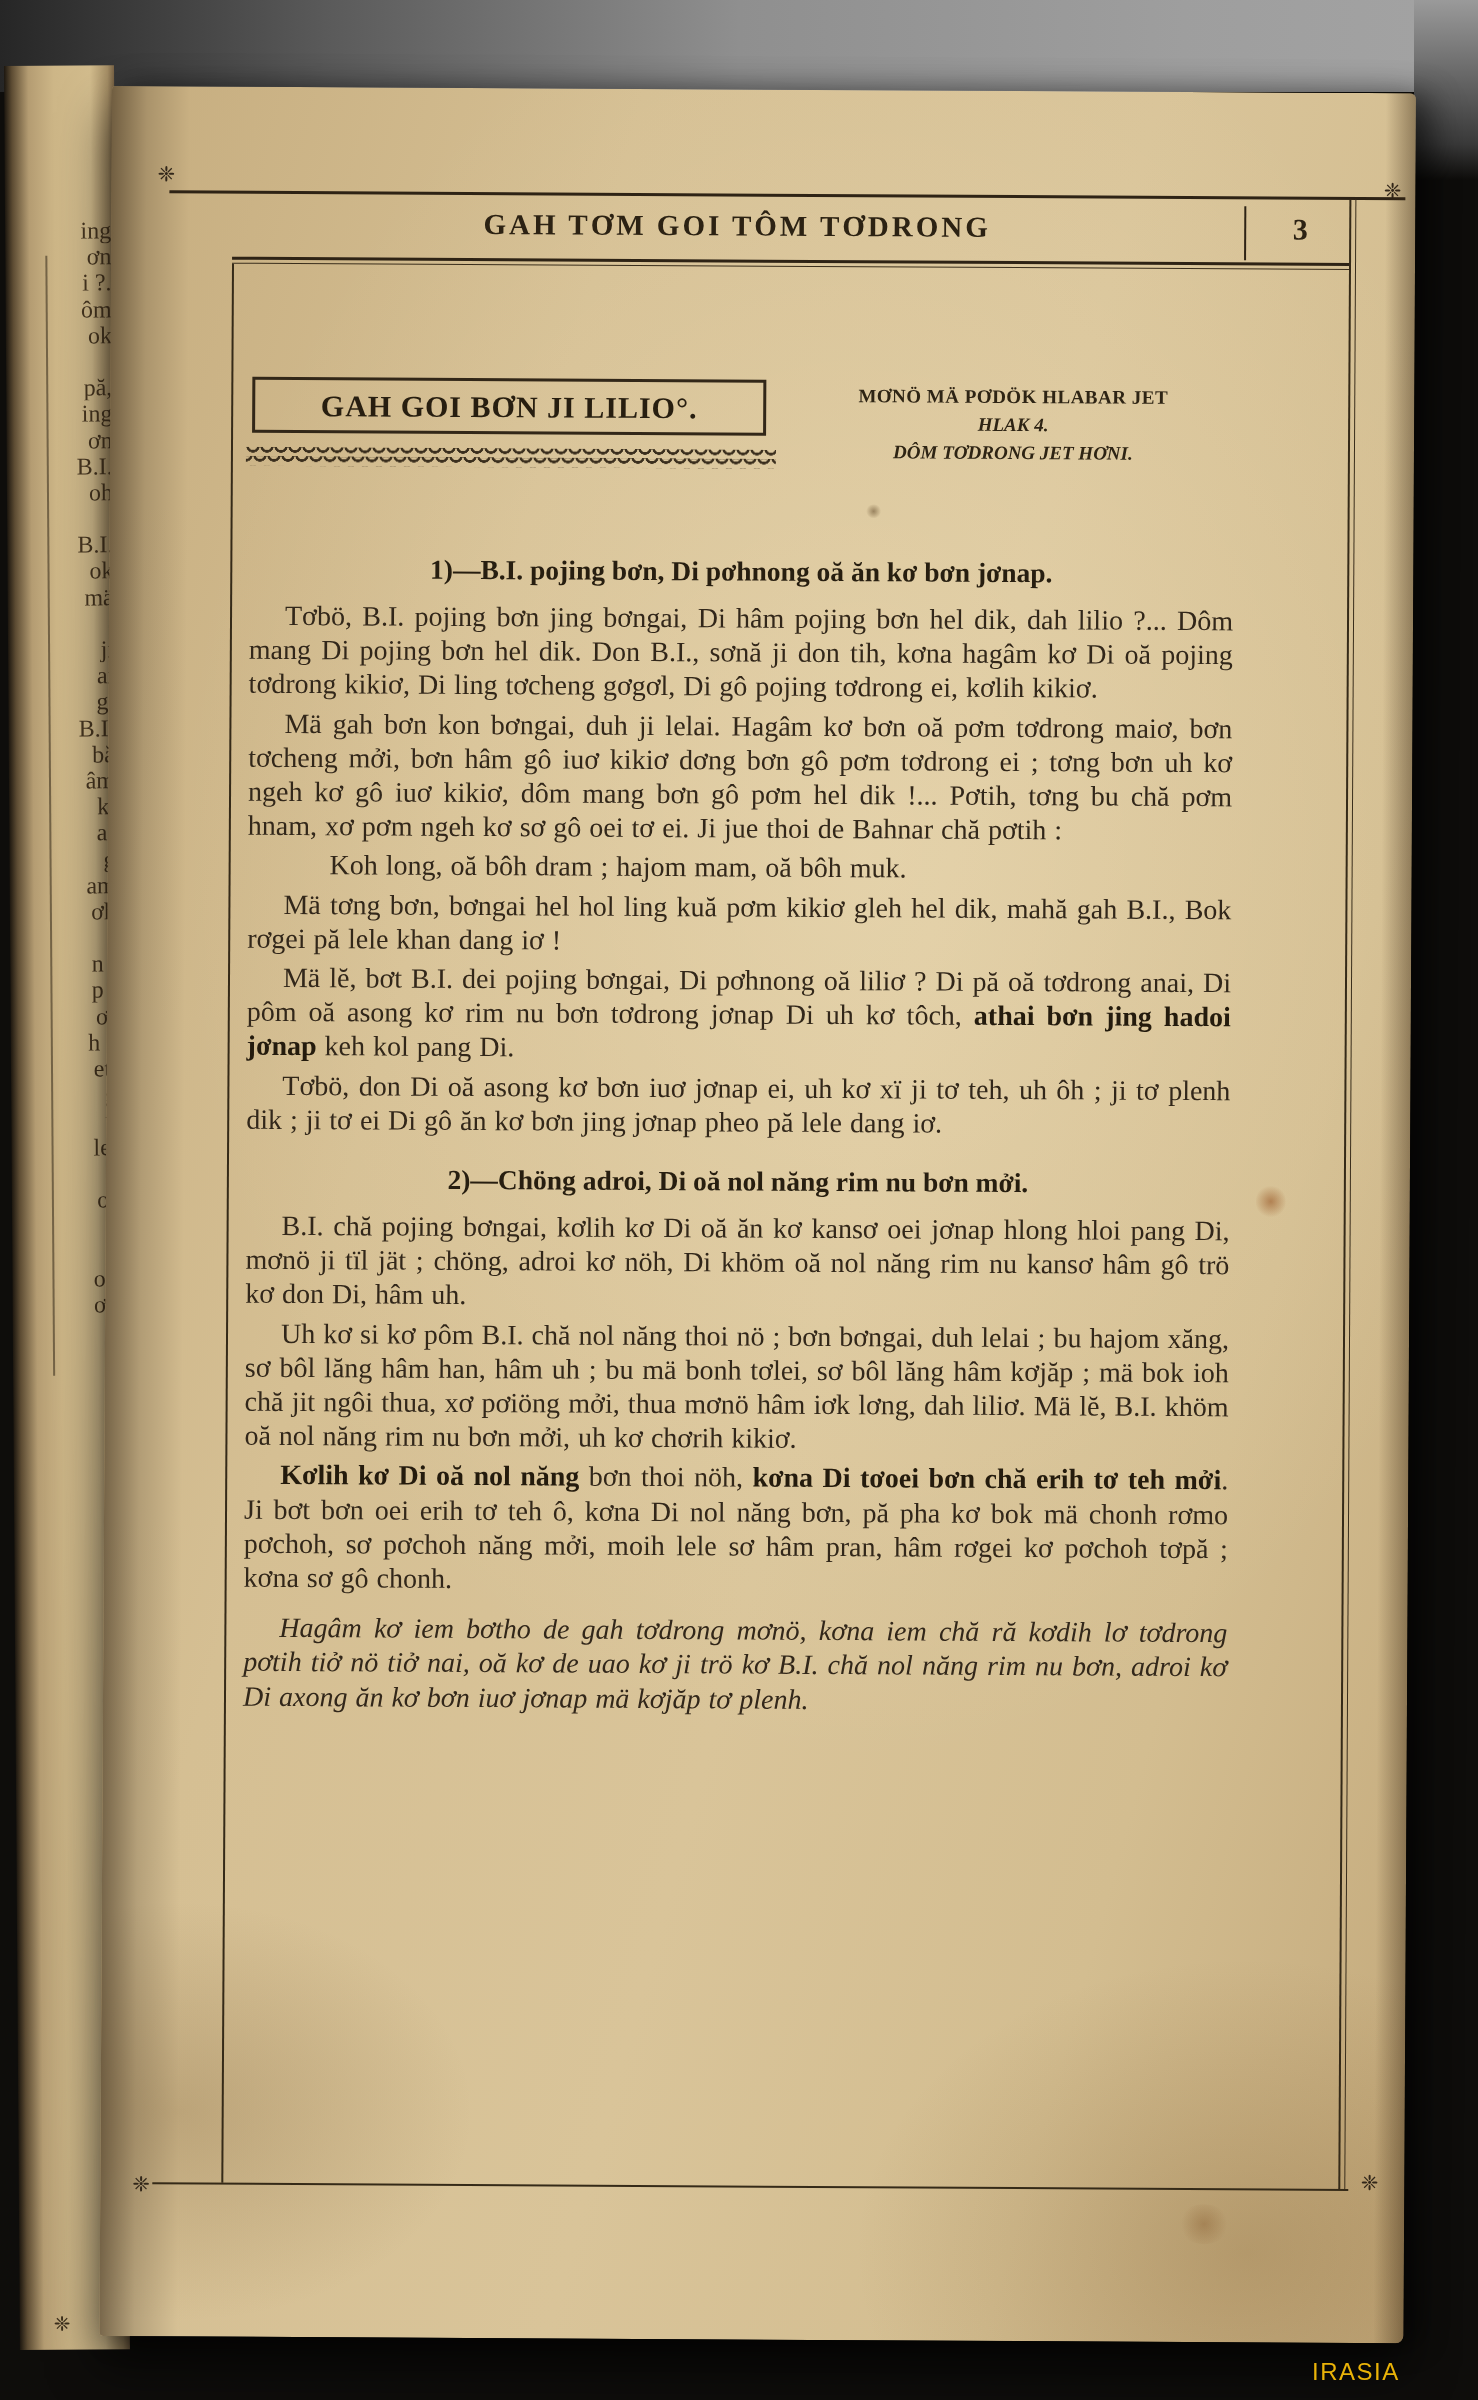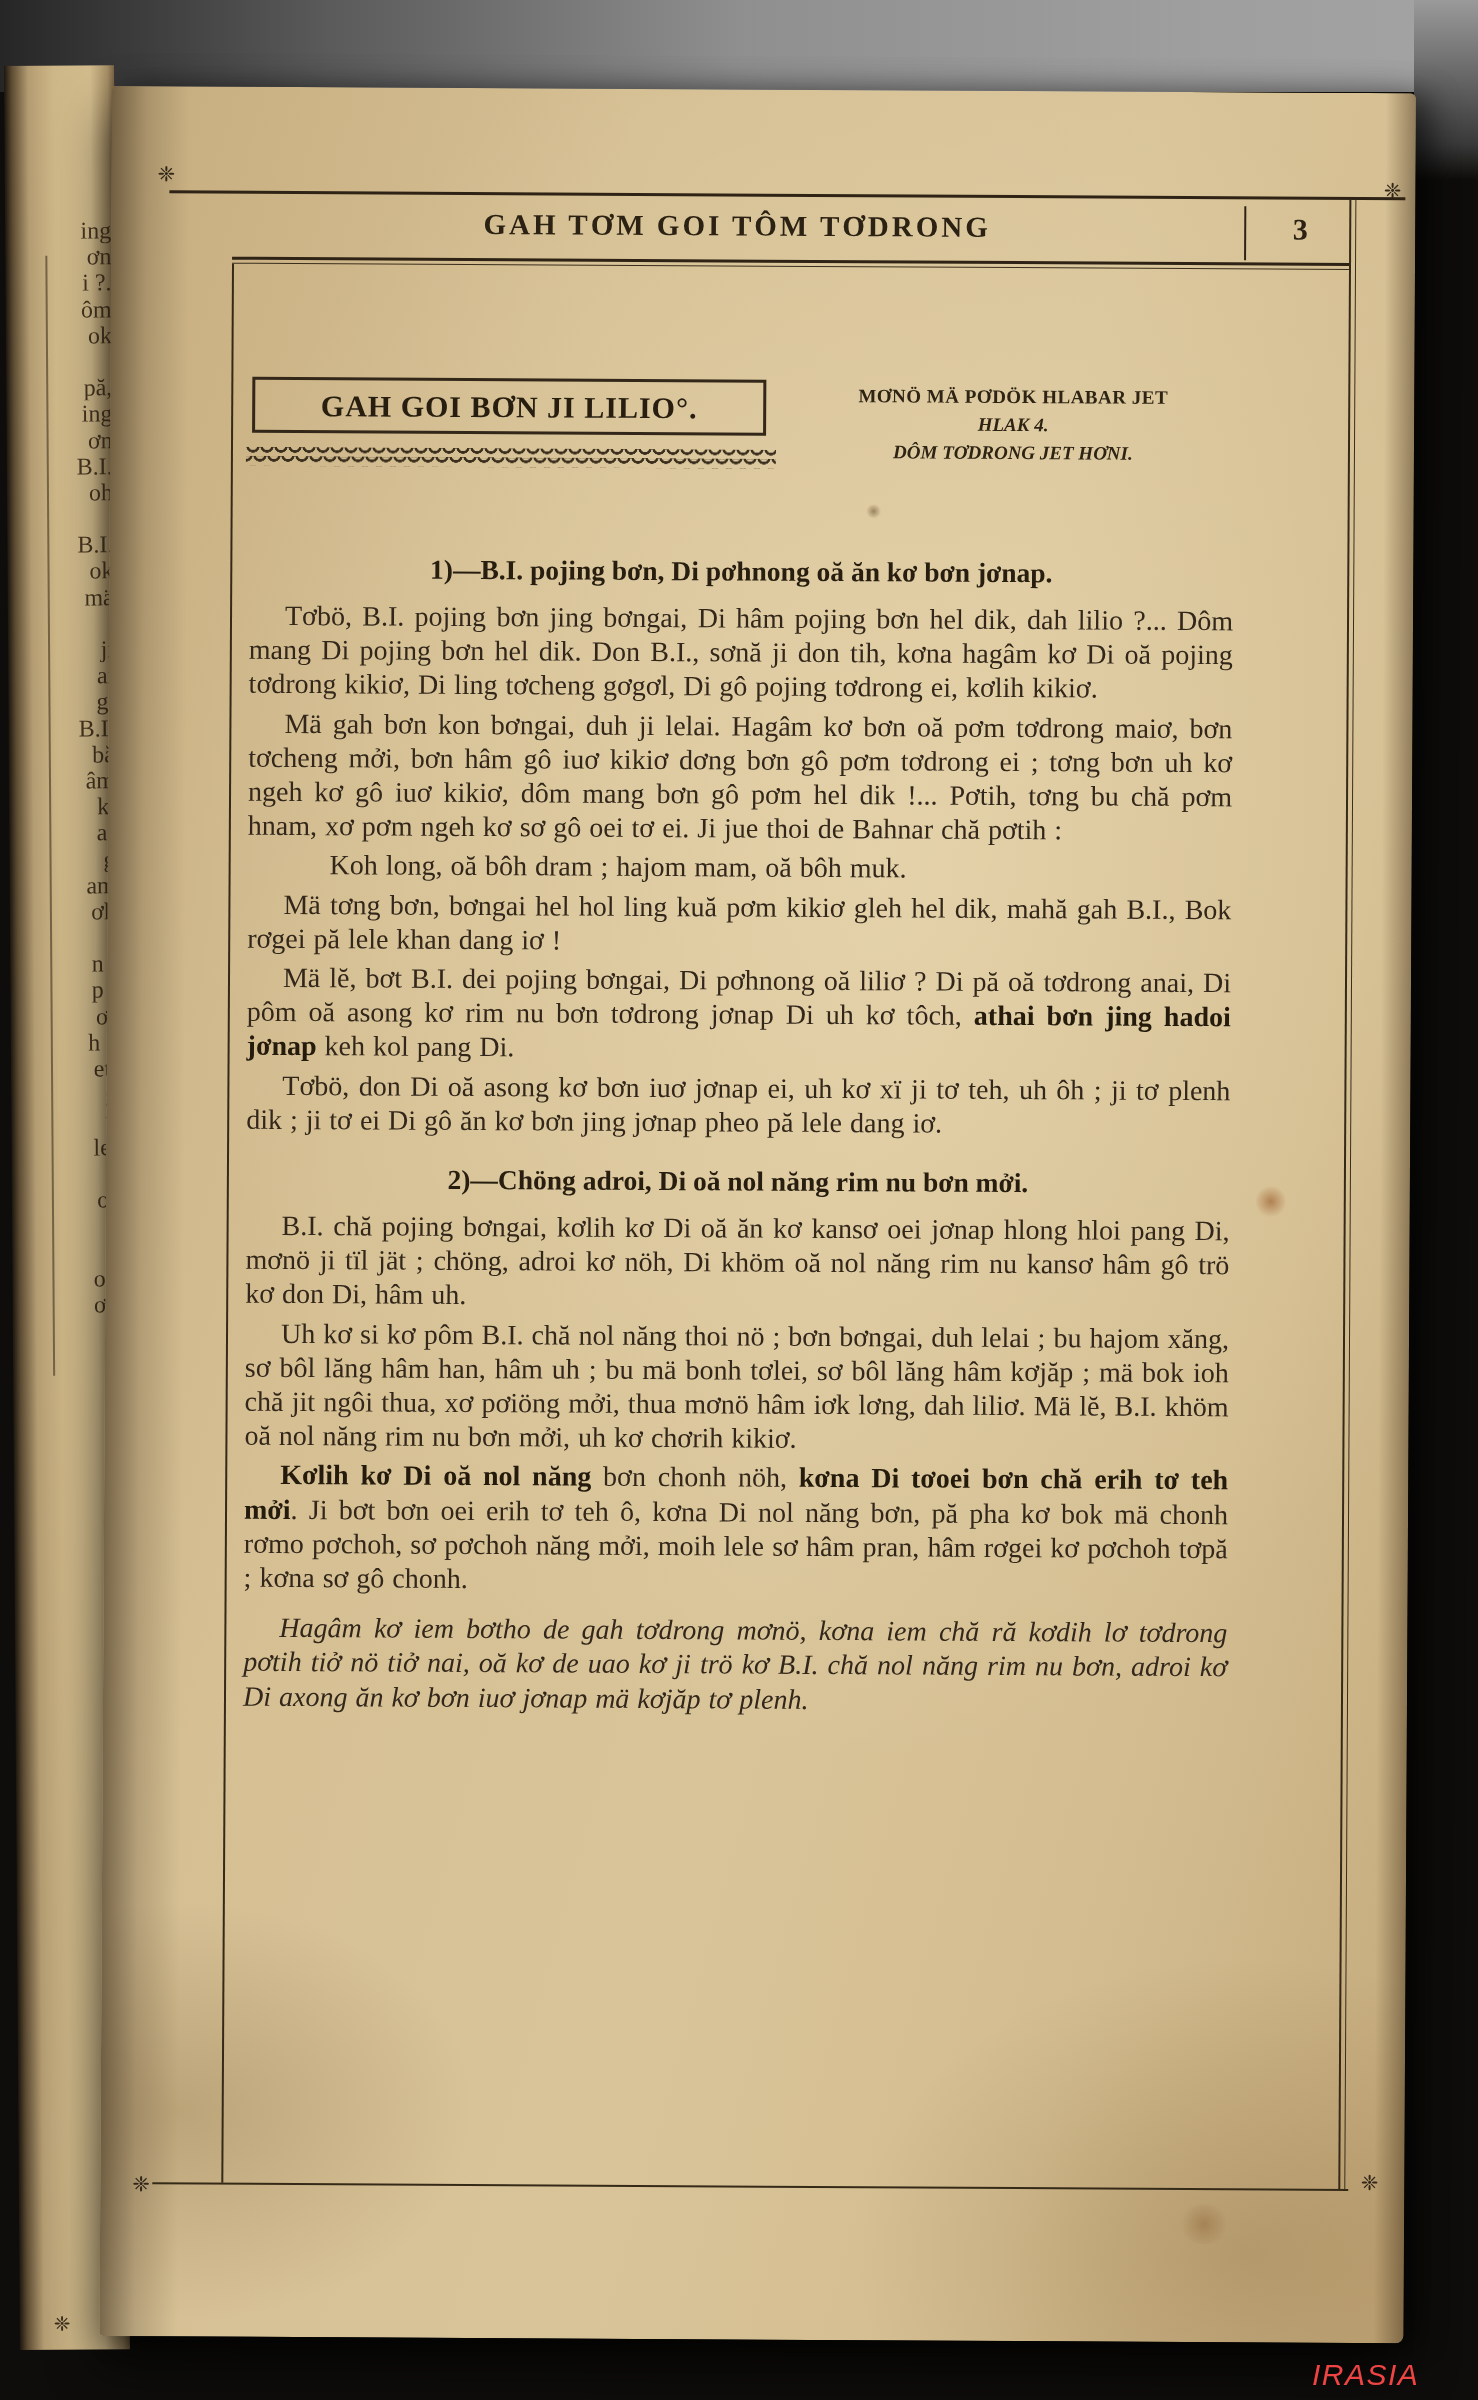--- a/index.html
+++ b/index.html
@@ -82,22 +82,22 @@
   .b { font-weight:bold; color:#241b0d; }
 
   .stain { position:absolute; border-radius:50%; pointer-events:none; }
   .stain1 { left:1150px; top:1092px; width:30px; height:34px;
     background:radial-gradient(circle, rgba(146,76,26,.55), rgba(146,76,26,0) 70%); }
   .stain2 { left:1078px; top:2112px; width:52px; height:40px;
     background:radial-gradient(circle, rgba(120,70,24,.30), rgba(120,70,24,0) 70%); }
   .stain3 { left:756px; top:414px; width:16px; height:14px;
     background:radial-gradient(circle, rgba(70,45,15,.45), rgba(70,45,15,0) 70%); }
 
-  .watermark { position:absolute; left:1312px; top:2358px; color:#ef4444;
-    font-family:"Liberation Sans","DejaVu Sans",sans-serif; font-size:30px; letter-spacing:1.5px;font-style:italic; }
+  .watermark { position:absolute; left:1312px; top:2358px; color:#eab308;
+    font-family:"Liberation Sans","DejaVu Sans",sans-serif; font-size:24px; letter-spacing:1.5px; }
 </style>
 </head>
 <body>
 
 <div class="scene">
 
   <div class="top-band"></div>
   <div class="right-grey"></div>
 
   <div class="left-page">
@@ -186,21 +186,21 @@
           <div class="sec-heading">1)—B.I. pojing bơn, Di pơhnong oă ăn kơ bơn jơnap.</div>
           <p class="para normal"><span>Tơbö, B.I. pojing bơn jing bơngai, Di hâm pojing bơn hel dik, dah lilio ?... Dôm mang Di pojing bơn hel dik. Don B.I., sơnă ji don tih, kơna hagâm kơ Di oă pojing tơdrong kikiơ, Di ling tơcheng gơgơl, Di gô pojing tơdrong ei, kơlih kikiơ.</span></p>
           <p class="para normal"><span>Mä gah bơn kon bơngai, duh ji lelai. Hagâm kơ bơn oă pơm tơdrong maiơ, bơn tơcheng mởi, bơn hâm gô iuơ kikiơ dơng bơn gô pơm tơdrong ei ; tơng bơn uh kơ ngeh kơ gô iuơ kikiơ, dôm mang bơn gô pơm hel dik !... Pơtih, tơng bu chă pơm hnam, xơ pơm ngeh kơ sơ gô oei tơ ei. Ji jue thoi de Bahnar chă pơtih :</span></p>
           <p class="para quote"><span>Koh long, oă bôh dram ; hajom mam, oă bôh muk.</span></p>
           <p class="para normal"><span>Mä tơng bơn, bơngai hel hol ling kuă pơm kikiơ gleh hel dik, mahă gah B.I., Bok rơgei pă lele khan dang iơ !</span></p>
           <p class="para normal"><span>Mä lĕ, bơt B.I. dei pojing bơngai, Di pơhnong oă liliơ ? Di pă oă tơdrong anai, Di pôm oă asong kơ rim nu bơn tơdrong jơnap Di uh kơ tôch, </span><span class="b">athai bơn jing hadoi jơnap</span><span> keh kol pang Di.</span></p>
           <p class="para normal"><span>Tơbö, don Di oă asong kơ bơn iuơ jơnap ei, uh kơ xï ji tơ teh, uh ôh ; ji tơ plenh dik ; ji tơ ei Di gô ăn kơ bơn jing jơnap pheo pă lele dang iơ.</span></p>
           <div class="sec-heading">2)—Chöng adroi, Di oă nol năng rim nu bơn mởi.</div>
           <p class="para normal"><span>B.I. chă pojing bơngai, kơlih kơ Di oă ăn kơ kansơ oei jơnap hlong hloi pang Di, mơnö ji tïl jät ; chöng, adroi kơ nöh, Di khöm oă nol năng rim nu kansơ hâm gô trö kơ don Di, hâm uh.</span></p>
           <p class="para normal"><span>Uh kơ si kơ pôm B.I. chă nol năng thoi nö ; bơn bơngai, duh lelai ; bu hajom xăng, sơ bôl lăng hâm han, hâm uh ; bu mä bonh tơlei, sơ bôl lăng hâm kơjăp ; mä bok ioh chă jit ngôi thua, xơ pơiöng mởi, thua mơnö hâm iơk lơng, dah liliơ. Mä lĕ, B.I. khöm oă nol năng rim nu bơn mởi, uh kơ chơrih kikiơ.</span></p>
-          <p class="para normal"><span class="b">Kơlih kơ Di oă nol năng </span><span>bơn chonh nöh, </span><span class="b">kơna Di tơoei bơn chă erih tơ teh mởi</span><span>. Ji bơt bơn oei erih tơ teh ô, kơna Di nol năng bơn, pă pha kơ bok mä chonh rơmo pơchoh, sơ pơchoh năng mởi, moih lele sơ hâm pran, hâm rơgei kơ pơchoh tơpă ; kơna sơ gô chonh.</span></p>
+          <p class="para normal"><span class="b">Kơlih kơ Di oă nol năng </span><span>bơn thoi nöh, </span><span class="b">kơna Di tơoei bơn chă erih tơ teh mởi</span><span>. Ji bơt bơn oei erih tơ teh ô, kơna Di nol năng bơn, pă pha kơ bok mä chonh rơmo pơchoh, sơ pơchoh năng mởi, moih lele sơ hâm pran, hâm rơgei kơ pơchoh tơpă ; kơna sơ gô chonh.</span></p>
           <p class="para closing"><span>Hagâm kơ iem bơtho de gah tơdrong mơnö, kơna iem chă ră kơdih lơ tơdrong pơtih tiở nö tiở nai, oă kơ de uao kơ ji trö kơ B.I. chă nol năng rim nu bơn, adroi kơ Di axong ăn kơ bơn iuơ jơnap mä kơjăp tơ plenh.</span></p>
         </div>
 
     </div>
 
     <div class="stain stain1"></div>
     <div class="stain stain2"></div>
     <div class="stain stain3"></div>
   </div>
 

